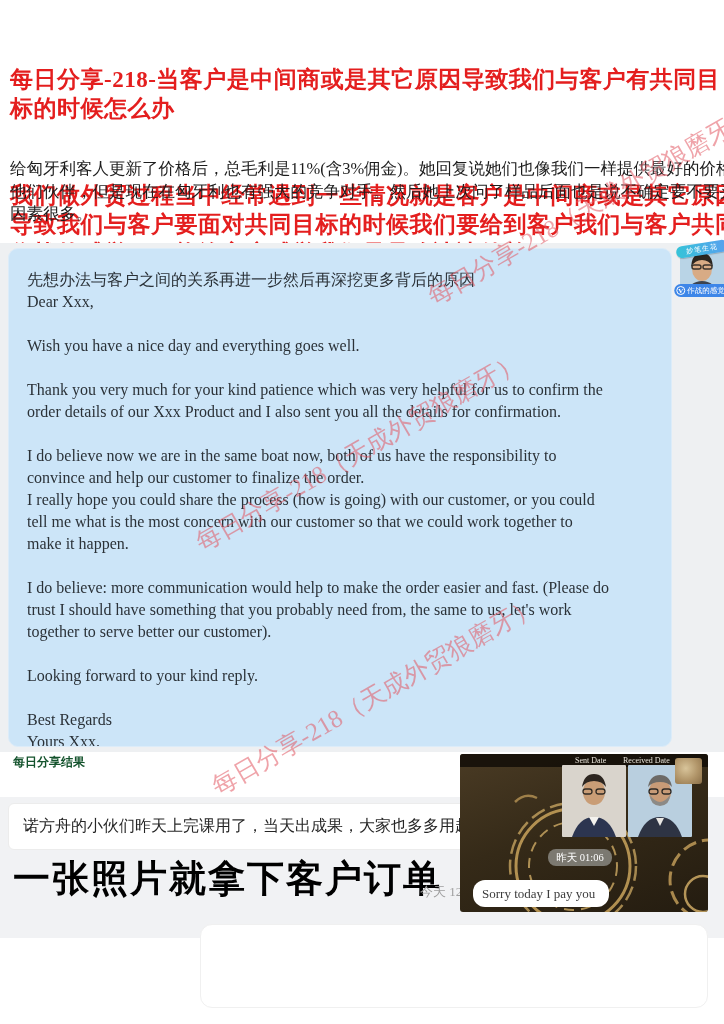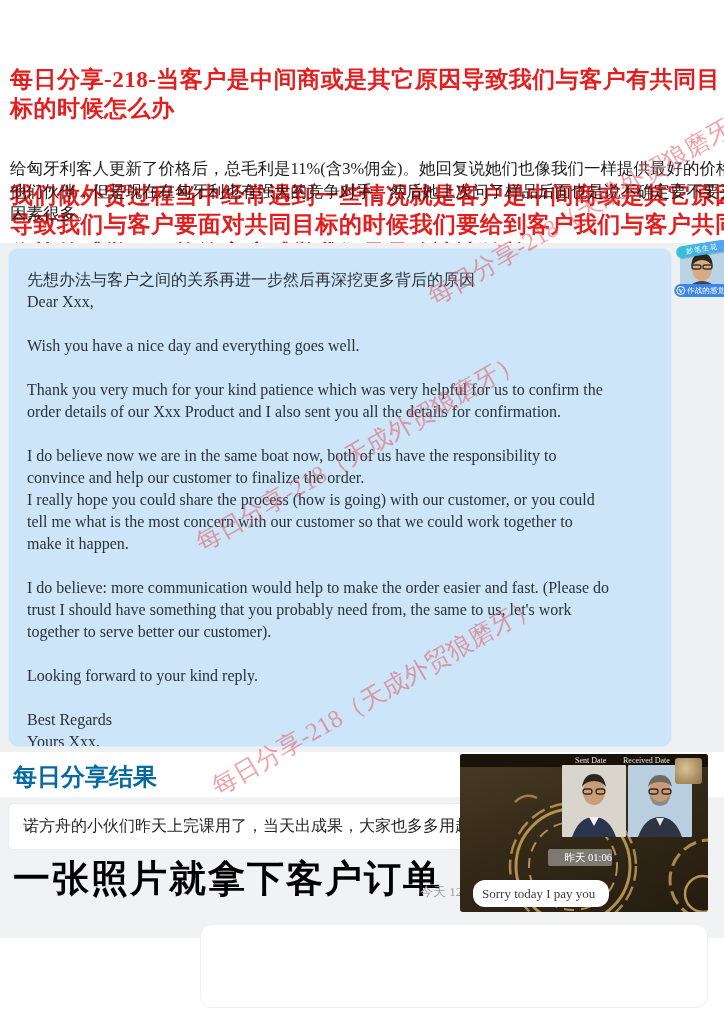--- a/index.html
+++ b/index.html
@@ -47,21 +47,21 @@
 
   
   .wm { color:rgba(226,88,99,0.55); font-size:25px; font-weight:500; white-space:nowrap;
     transform-origin:0 50%; transform:rotate(-30deg); z-index:40; pointer-events:none; }
   .wm1 { left:430px; top:282px; }
   .wm2 { left:198px; top:528px; }
   .wm3 { left:214px; top:772px; }
 
   
   .results { left:0; top:752px; width:724px; height:272px; background:#ffffff; }
-  .results-heading { left:13px; top:9px; color:#0369a1; font-size:24px; font-weight:bold; }
+  .results-heading { left:13px; top:2px; color:#14532d; font-size:12px; font-weight:bold; }
   .gray-band { left:0; top:45px; width:724px; height:141px; background:#f1f2f4; }
   .msg-bubble1 { left:8px; top:51px; width:654px; height:47px; background:#fff;
     border:1px solid #ececec; border-radius:6px; padding:11px 14px;
     color:#262626; font-size:16px; line-height:22px; white-space:nowrap; overflow:hidden; }
   .emoji { display:inline-block; width:18px; height:18px; vertical-align:-3px; margin-left:2px; }
   .red-caption { left:13px; top:102px; color:#000000; font-size:37px; font-weight:bold;
     letter-spacing:2px; white-space:nowrap; }
   .timestamp { left:420px; top:131px; color:#9f9f9f; font-size:13px; }
   .msg-bubble2 { left:200px; top:172px; width:508px; height:84px; background:#fff;
     border:1px solid #f0f0f0; border-radius:12px; }
@@ -74,22 +74,22 @@
   .inset-topbar { position:absolute; left:0; top:0; width:264px; height:13px;
     background:rgba(18,13,7,0.85); color:#e8e4da; font-size:8px; line-height:13px; }
   .inset-topbar .h-left { position:absolute; left:115px; }
   .inset-topbar .h-right { position:absolute; left:163px;text-align:center; }
   .portrait { position:absolute; top:11px; width:64px; height:72px; border-radius:1px; overflow:hidden; }
   .portrait.p1 { left:102px; }
   .portrait.p2 { left:168px; }
   .mini-avatar { position:absolute; right:6px; top:4px; width:27px; height:26px; border-radius:3px;
     background:radial-gradient(circle at 40% 40%, #d8c49a 0%, #b09468 55%, #8a6f49 100%); }
   .time-badge { position:absolute; left:88px; top:95px; width:64px; height:17px;
-    background:rgba(130,128,122,0.92); border-radius:2px; color:#fff; font-size:10.5px;
-    line-height:17px; text-align:right; }
+    background:rgba(130,128,122,0.92); border-radius:8px; color:#fff; font-size:10.5px;
+    line-height:17px; text-align:center; }
   .sorry-bubble { position:absolute; left:13px; top:126px; width:136px; height:27px;
     background:#fff; border-radius:12px; color:#3c3c3c; font-size:13px; line-height:27px;
     padding-left:9px; white-space:nowrap; }
 </style>
 </head>
 <body>
 
 <div class="page">
 
   <div class="abs red-block">

